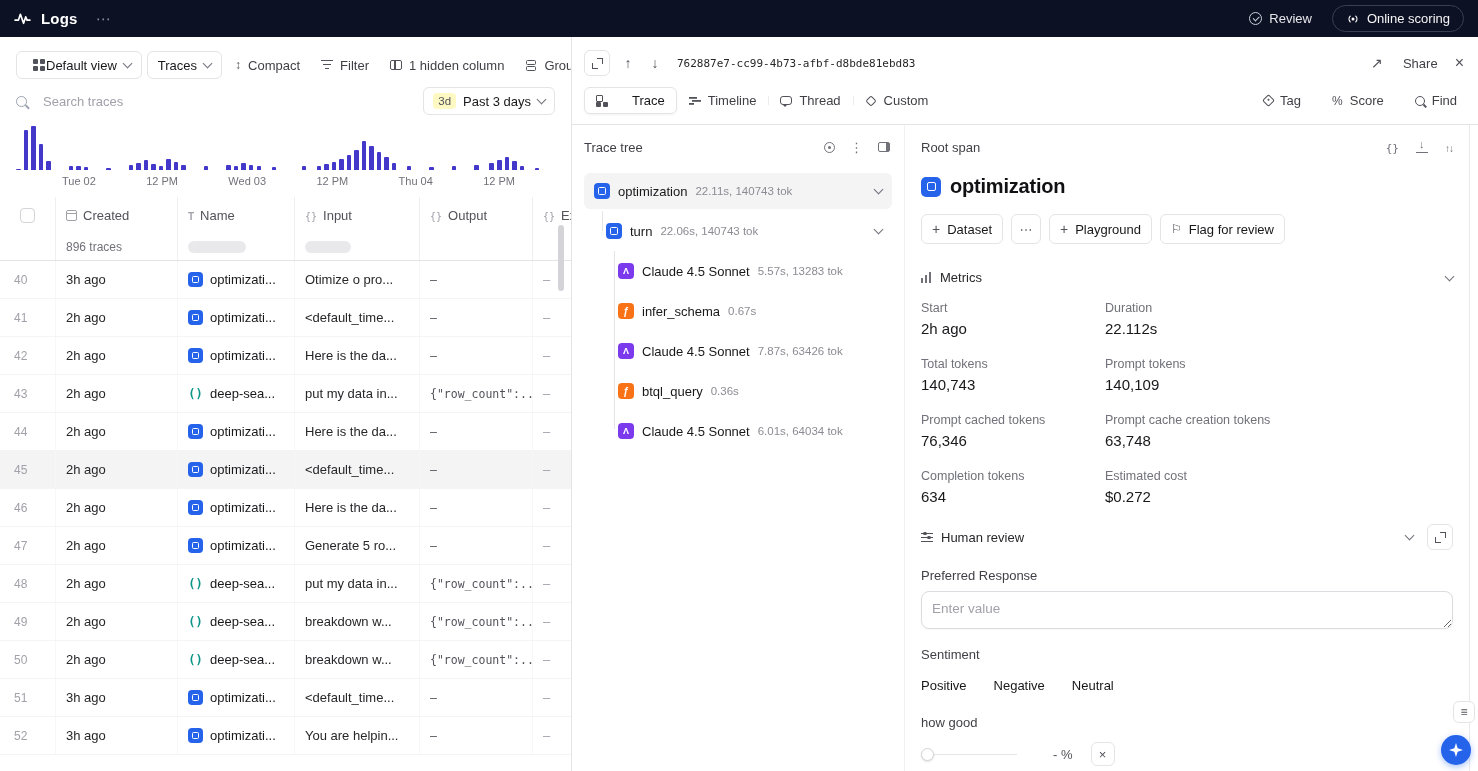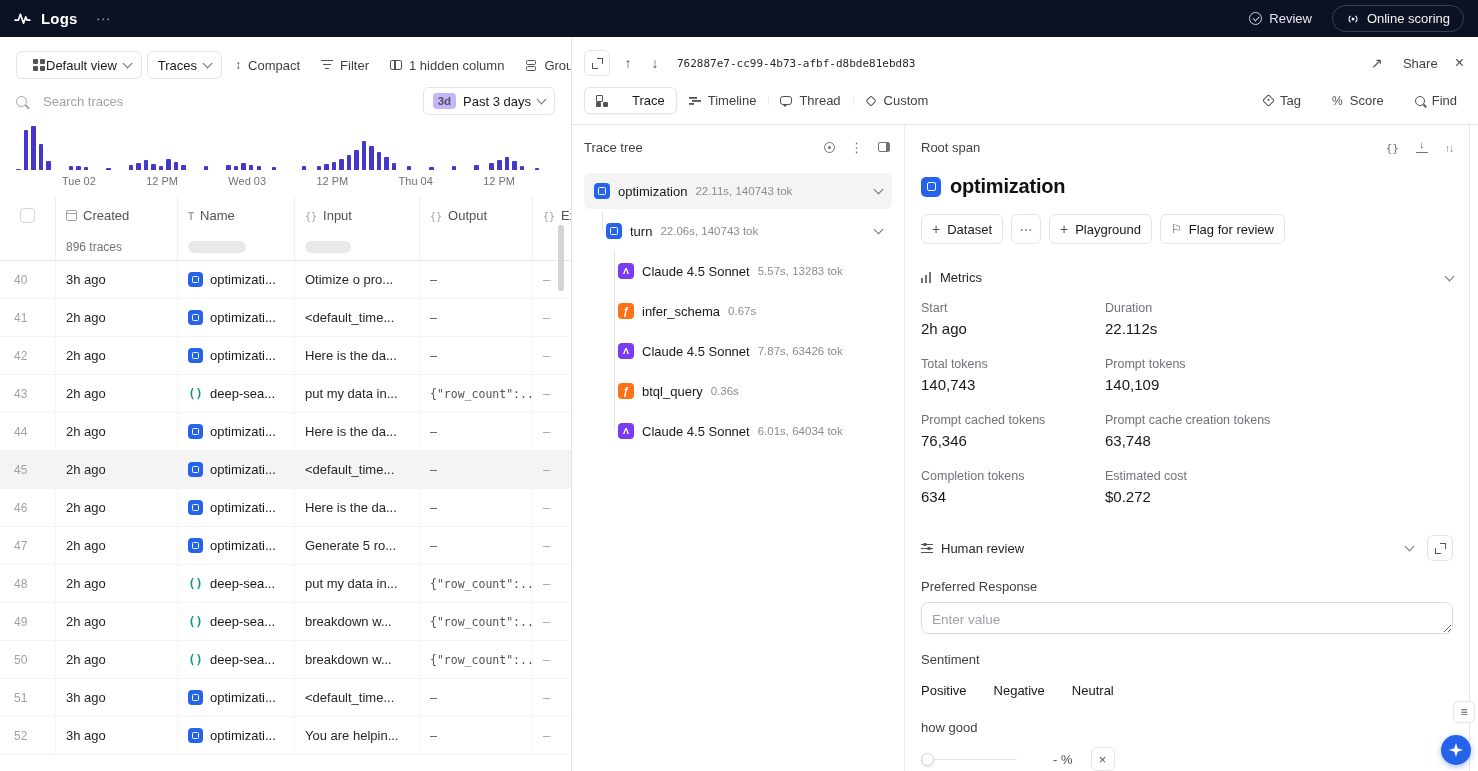--- a/index.html
+++ b/index.html
@@ -48,21 +48,21 @@
   .i-download { width:12px; height:12px; position:relative; display:inline-block; }
   .i-download::before { content:'↓'; position:absolute; top:-3px; left:3px; font-size:11px; color:#52525b; }
   .i-download::after { content:''; position:absolute; bottom:0; left:0; right:0; height:1.4px; background:#52525b; }
 
   .lp-search { display:flex; align-items:center; gap:14px; margin:7px 16px 0; height:30px; }
   .i-mag { width:11px; height:11px; border:1.5px solid #9ca3af; border-radius:50%; position:relative; display:inline-block; flex:none; }
   .i-mag::after { content:''; position:absolute; width:5px; height:1.5px; background:#9ca3af; right:-4px; bottom:-2px; transform:rotate(45deg); }
   .lp-search input { flex:1; border:none; outline:none; font-size:13px; font-family:inherit; color:#18181b; background:none; }
   .lp-search input::placeholder { color:#a1a1aa; }
   .range-btn { display:inline-flex; align-items:center; gap:7px; height:28px; padding:0 9px; border:1px solid #e4e4e7; border-radius:6px; background:#fff; font-size:13px; color:#18181b; font-family:inherit; cursor:pointer; }
-  .chip { background:#c4b5fd; border-radius:4px; padding:2px 5px; font-size:11.5px; color:#52525b;font-weight:bold; }
+  .chip { background:#fef9c3; border-radius:4px; padding:2px 5px; font-size:11.5px; color:#52525b; }
 
   .lp-histogram { margin:10px 16px 0; }
   .bars { height:44px; display:flex; align-items:flex-end; justify-content:space-between; }
   .bar { width:4.5px; border-radius:1px 1px 0 0; background:var(--histogram-bar,#4338ca); flex:none; }
   .axis { display:flex; justify-content:space-between; padding:5px 40px 0 46px; }
   .axis-label { font-size:11px; color:#71717a; }
 
   
   .lp-table { margin-top:10px; flex:1; display:flex; flex-direction:column; overflow:hidden; }
   .c0 { width:56px; flex:none; } .c1 { width:122px; flex:none; } .c2 { width:117px; flex:none; }
@@ -775,21 +775,21 @@
                 <div class="m-label">Completion tokens</div>
                 <div class="m-value">634</div>
               </div>
 
               <div class="metric no-chevron">
                 <div class="m-label">Estimated cost</div>
                 <div class="m-value">$0.272</div>
               </div>
             </div>
 
-          <div class="section-header" style="margin-top:30px">
+          <div class="section-header" style="margin-top:19px">
             <span class="i-sliders"></span>
             <span>Human review</span>
             <span class="trailing">
               <span class="chev"></span>
               <button class="sq-btn">
                   <span class="i-expand"></span>
                 </button>
             </span>
           </div>
 

